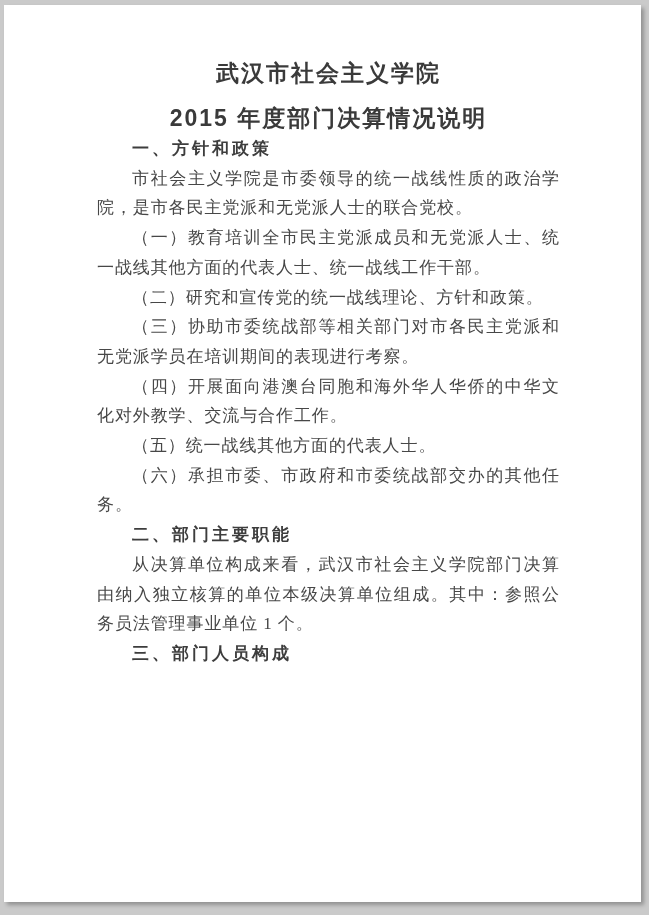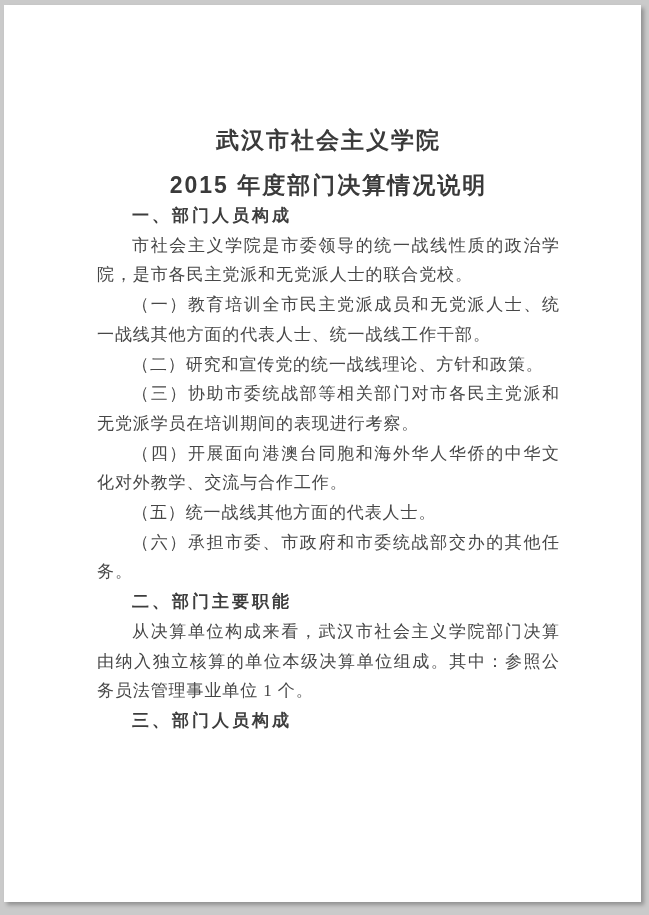--- a/index.html
+++ b/index.html
@@ -16,21 +16,21 @@
     left: 4px;
     top: 5px;
     width: 637px;
     height: 897px;
     background: #ffffff;
     box-shadow: 3px 3px 4px rgba(0, 0, 0, 0.28);
     box-sizing: border-box;
   }
   .content {
     box-sizing: border-box;
-    padding: 119px 81px 0 93px;
+    padding: 52px 81px 0 93px;
     width: 637px;
   }
   .doc-title {
     margin: 0;
     text-align: center;
     font-family: "Liberation Sans", "DejaVu Sans", sans-serif;
     font-weight: bold;
     font-size: 23px;
     line-height: 32px;
     letter-spacing: 2px;
@@ -72,21 +72,21 @@
 
 <div class="sheet">
   <div class="content">
 
     <h1 class="doc-title">武汉市社会主义学院</h1>
 
     <h1 class="doc-title second">2015 年度部门决算情况说明</h1>
 
 
     <div class="body-text">
-      <p class="subheading">一、部门人员构成</p>
+      <p class="subheading">一、方针和政策</p>
       <p>市社会主义学院是市委领导的统一战线性质的政治学院，是市各民主党派和无党派人士的联合党校。</p>
       <p>（一）教育培训全市民主党派成员和无党派人士、统一战线其他方面的代表人士、统一战线工作干部。</p>
       <p>（二）研究和宣传党的统一战线理论、方针和政策。</p>
       <p>（三）协助市委统战部等相关部门对市各民主党派和无党派学员在培训期间的表现进行考察。</p>
       <p>（四）开展面向港澳台同胞和海外华人华侨的中华文化对外教学、交流与合作工作。</p>
       <p>（五）统一战线其他方面的代表人士。</p>
       <p>（六）承担市委、市政府和市委统战部交办的其他任务。</p>
       <p class="subheading">二、部门主要职能</p>
       <p>从决算单位构成来看，武汉市社会主义学院部门决算由纳入独立核算的单位本级决算单位组成。其中：参照公务员法管理事业单位 1 个。</p>
       <p class="subheading">三、部门人员构成</p>

